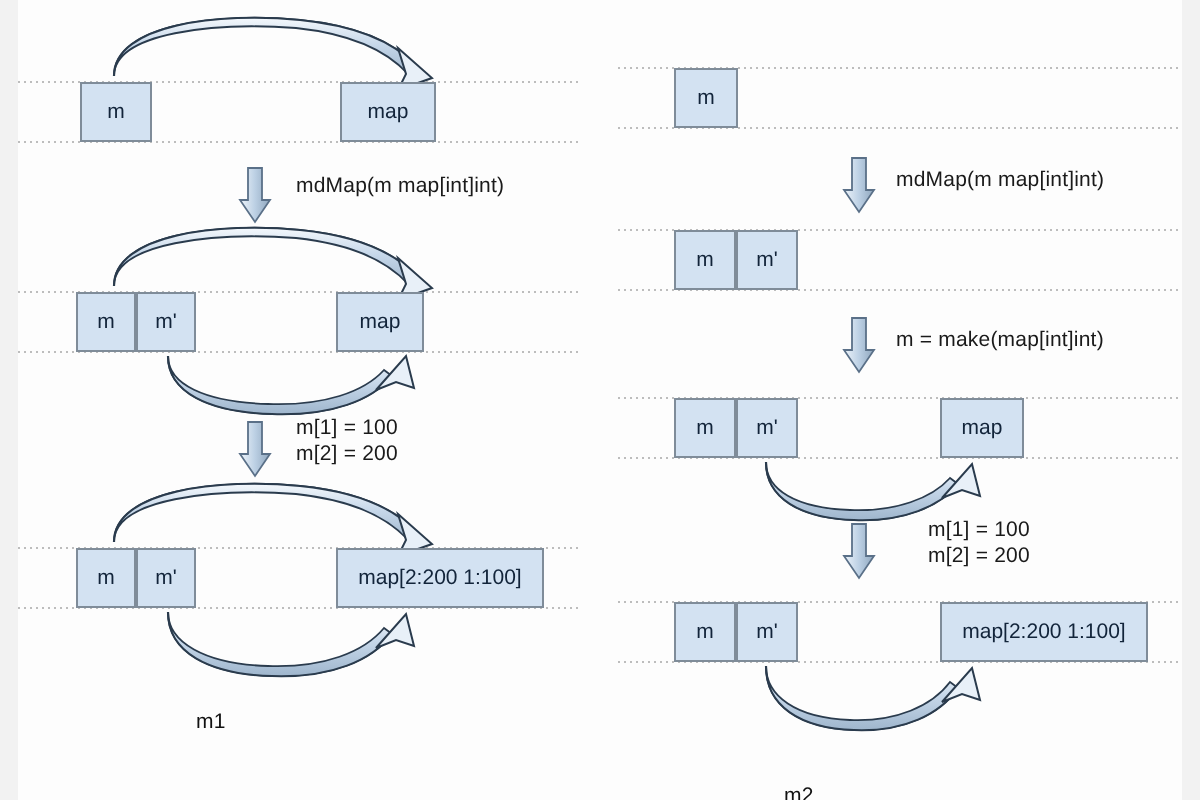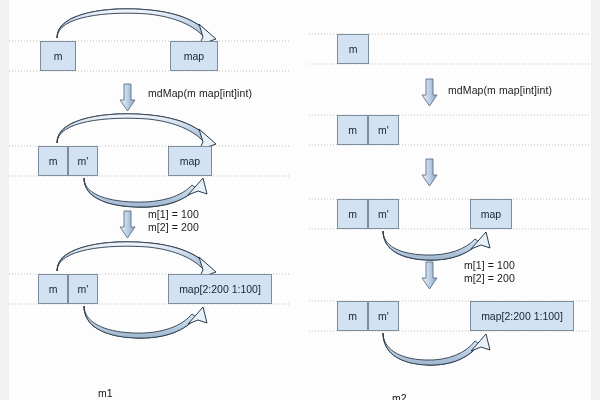--- a/index.html
+++ b/index.html
@@ -218,21 +218,21 @@
   <div class="cellgroup" style="left:168px; top:274px;">
     <div class="cell" style="width:104px; height:30px;">
       <span class="cap">map[2:200 1:100]</span>
     </div>
   </div>
 
   <div class="lbl" style="left:148px; top:87px;">mdMap(m map[int]int)</div>
   <div class="lbl" style="left:148px; top:208px;">m[1] = 100</div>
   <div class="lbl" style="left:148px; top:221px;">m[2] = 200</div>
 
-  <div class="lbl caption" style="left:98px; top:355px;margin-top:32px;">m1</div>
+  <div class="lbl caption" style="left:98px; top:355px;">m1</div>
 
   <div class="cellgroup" style="left:337px; top:34px;">
     <div class="cell" style="width:32px; height:30px;">
       <span class="cap">m</span>
     </div>
   </div>
 
   <div class="cellgroup" style="left:337px; top:115px;">
     <div class="cell joined-right" style="width:31px; height:30px;">
       <span class="cap">m</span>
@@ -264,18 +264,19 @@
       <span class="cap">m'</span>
     </div>
   </div>
   <div class="cellgroup" style="left:470px; top:301px;">
     <div class="cell" style="width:104px; height:30px;">
       <span class="cap">map[2:200 1:100]</span>
     </div>
   </div>
 
   <div class="lbl" style="left:448px; top:84px;">mdMap(m map[int]int)</div>
+  <div class="lbl" style="left:448px; top:164px;">m = make(map[int]int)</div>
   <div class="lbl" style="left:464px; top:259px;">m[1] = 100</div>
   <div class="lbl" style="left:464px; top:272px;">m[2] = 200</div>
 
   <div class="lbl caption" style="left:392px; top:392px;">m2</div>
 
 </div>
 
 </body></html>

